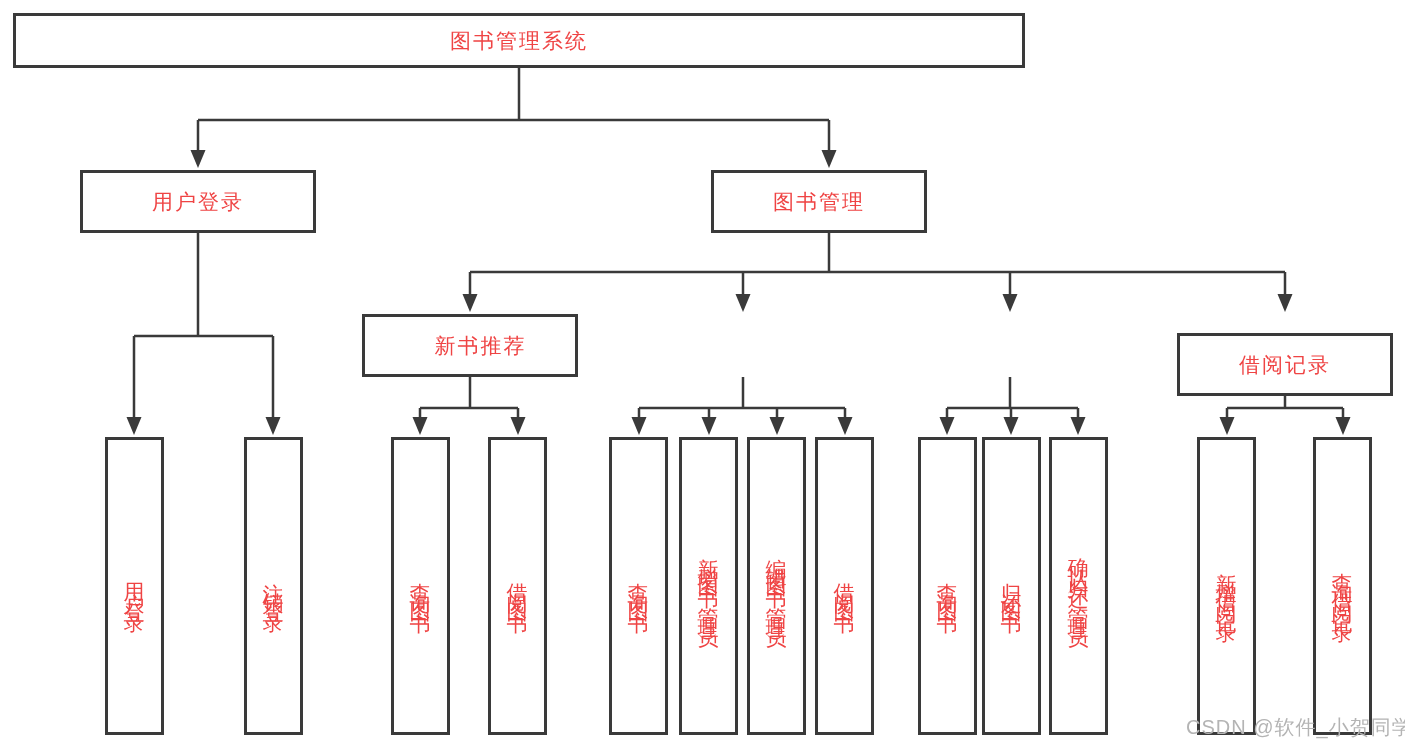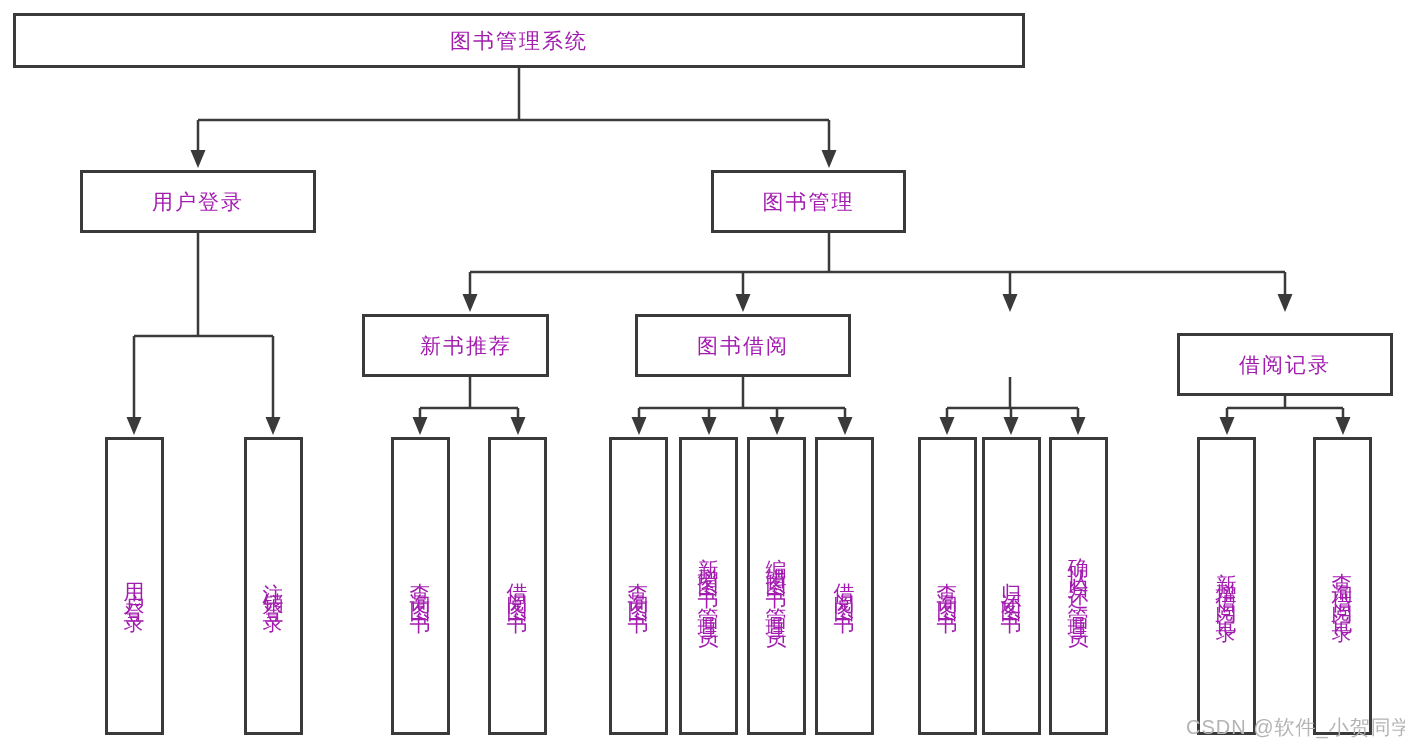--- a/index.html
+++ b/index.html
@@ -24,21 +24,21 @@
   .hbox, .vbox {
     position: absolute;
     box-sizing: border-box;
     border: 3px solid #3a3a3a;
     background: #ffffff;
     display: flex;
     align-items: center;
     justify-content: center;
     font-size: 21px;
     letter-spacing: 2px;
-    color: #a21caf;
+    color: #ef4444;
     white-space: nowrap;
   }
   .vbox {
     writing-mode: vertical-rl;
     text-orientation: mixed;
     letter-spacing: 10px;
     line-height: 1;
   }
   .watermark {
     position: absolute;
@@ -85,24 +85,23 @@
       <polygon points="1003.5,417 1018.5,417 1011,435"></polygon>
       <polygon points="1070.5,417 1085.5,417 1078,435"></polygon>
       <polygon points="1219.5,417 1234.5,417 1227,435"></polygon>
       <polygon points="1335.5,417 1350.5,417 1343,435"></polygon>
     </g>
   </svg>
 
   <div class="hbox" style="left:13px; top:13px; width:1012px; height:55px;">图书管理系统</div>
 
   <div class="hbox" style="left:80px; top:170px; width:236px; height:63px;">用户登录</div>
-  <div class="hbox" style="left:711px; top:170px; width:195px; height:63px;text-align:right;">图书管理</div>
+  <div class="hbox" style="left:711px; top:170px; width:216px; height:63px;text-align:right;">图书管理</div>
 
-  <div class="hbox" style="left:362px; top:314px; width:187px; height:63px;padding-left:21px;">新书推荐</div>
-  <div class="hbox" style="left:635px; top:314px; width:216px; height:63px;">图书借阅</div>
+  <div class="hbox" style="left:362px; top:314px; width:216px; height:63px;padding-left:21px;">新书推荐</div>
   <div class="hbox" style="left:1177px; top:333px; width:216px; height:63px;">借阅记录</div>
 
   <div class="vbox" style="left:105px; top:437px; width:59px; height:298px;">用户登录</div>
   <div class="vbox" style="left:244px; top:437px; width:59px; height:298px;">注销登录</div>
 
   <div class="vbox" style="left:391px; top:437px; width:59px; height:298px;">查询图书</div>
   <div class="vbox" style="left:488px; top:437px; width:59px; height:298px;">借阅图书</div>
 
   <div class="vbox" style="left:609px; top:437px; width:59px; height:298px;">查询图书</div>
   <div class="vbox" style="left:679px; top:437px; width:59px; height:298px;">新增图书（管理员）</div>

